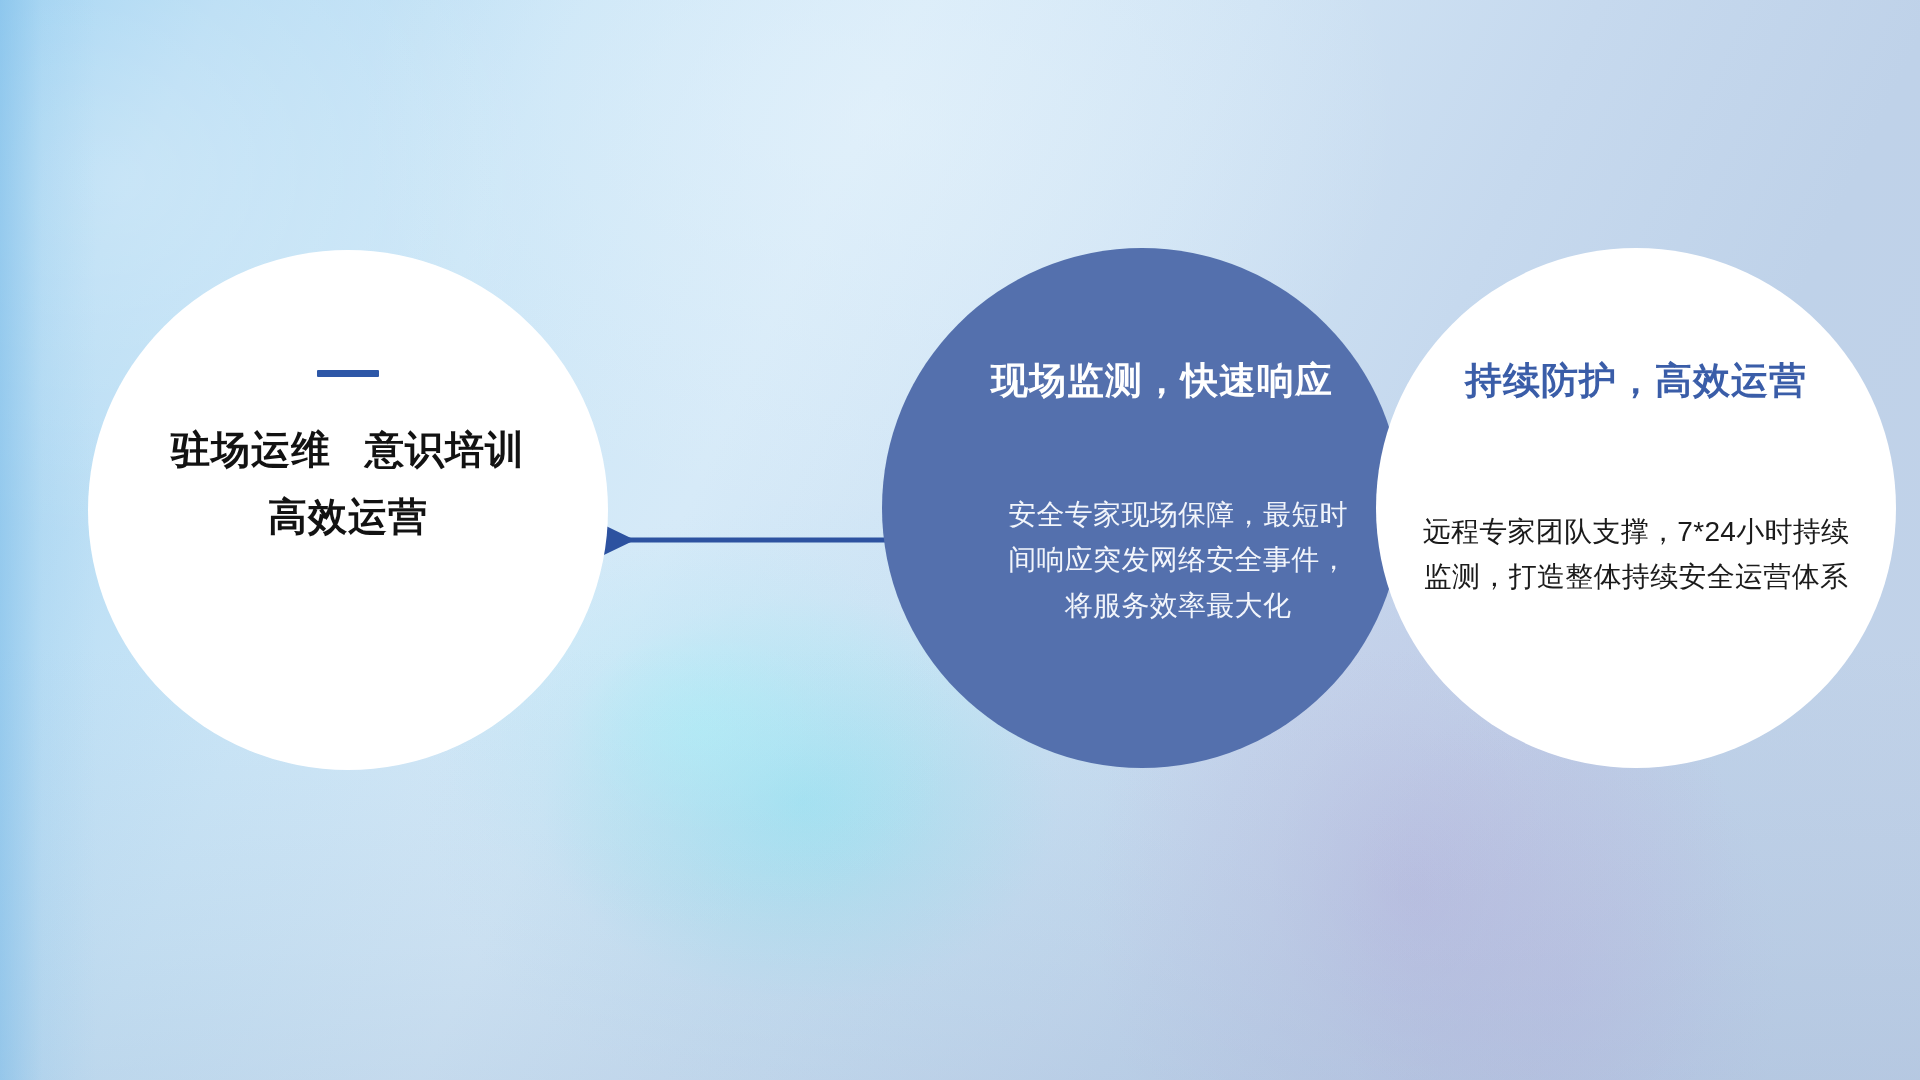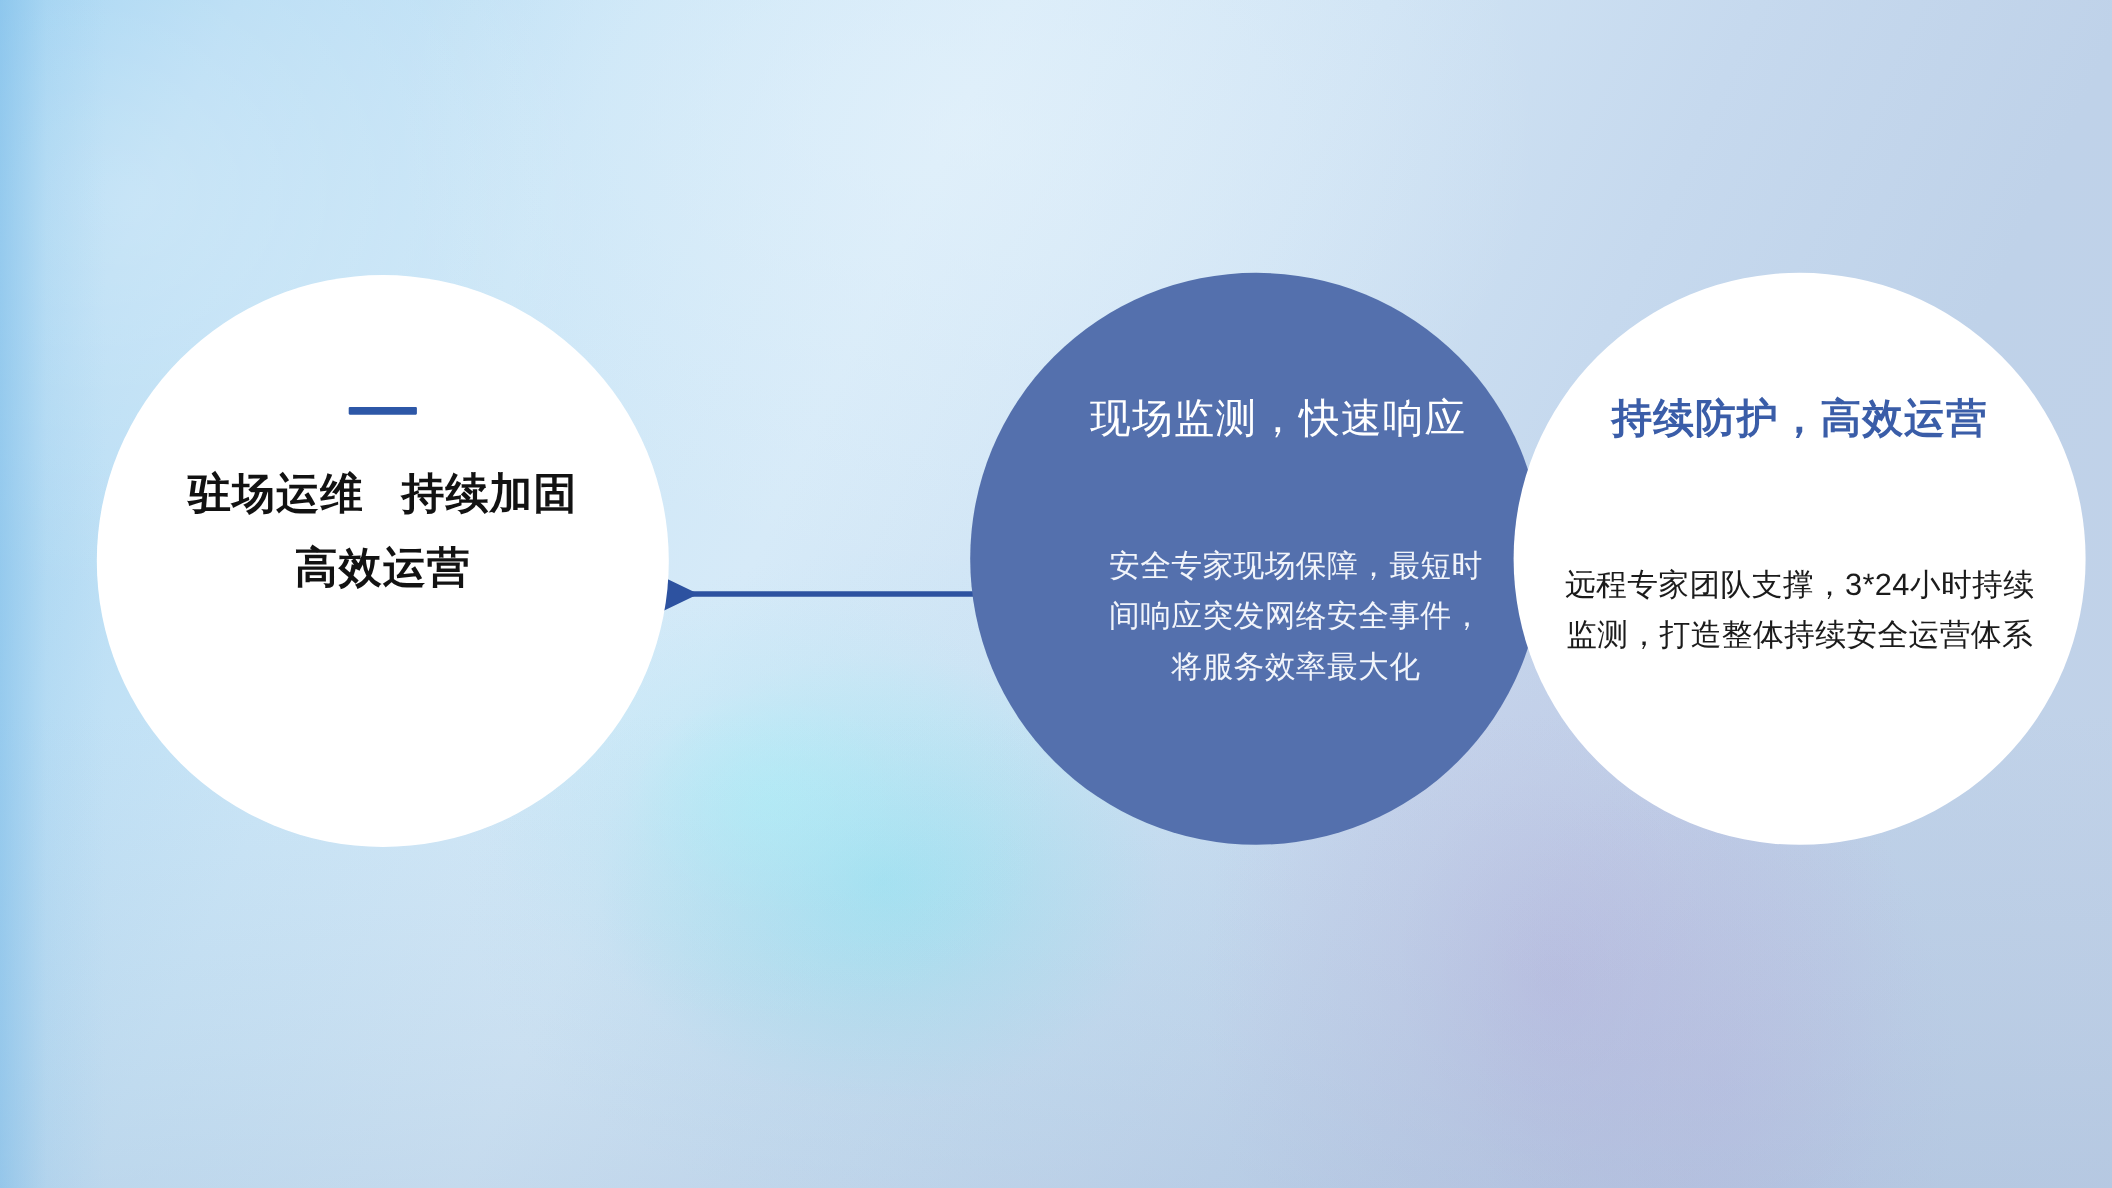--- a/index.html
+++ b/index.html
@@ -177,21 +177,21 @@
     width: 100%;
     height: 100%;
     display: flex;
     flex-direction: column;
     align-items: center;
     padding-top: 108px;
     box-sizing: border-box;
   }
   .mid-title {
     font-size: 37px;
-    font-weight: normal;
+    font-weight: bold;
     color: #ffffff;
     letter-spacing: 1px;
     white-space: nowrap;
     margin-left: 40px;
   }
   .mid-body {
     margin-top: 86px;
     width: 340px;
     margin-left: 72px;
     font-size: 28px;
@@ -259,30 +259,30 @@
   <div class="circle circle-mid">
     <div class="mid-inner">
       <div class="mid-title">现场监测，快速响应</div>
       <div class="mid-body">安全专家现场保障，最短时间响应突发网络安全事件，将服务效率最大化</div>
     </div>
   </div>
 
   <div class="circle circle-right">
     <div class="right-inner">
       <div class="right-title">持续防护，高效运营</div>
-      <div class="right-body">远程专家团队支撑，3*24小时持续监测，打造整体持续安全运营体系</div>
+      <div class="right-body">远程专家团队支撑，7*24小时持续监测，打造整体持续安全运营体系</div>
     </div>
   </div>
 
   <div class="circle circle-left">
     <div class="accent-dash"></div>
     <div class="kw-rows">
       <div class="kw-row">
         <span class="kw">驻场运维</span>
-        <span class="kw">持续加固</span>
+        <span class="kw">意识培训</span>
       </div>
       <div class="kw-row">
         <span class="kw">高效运营</span>
       </div>
     </div>
   </div>
 
 </div>
 
 </body></html>

